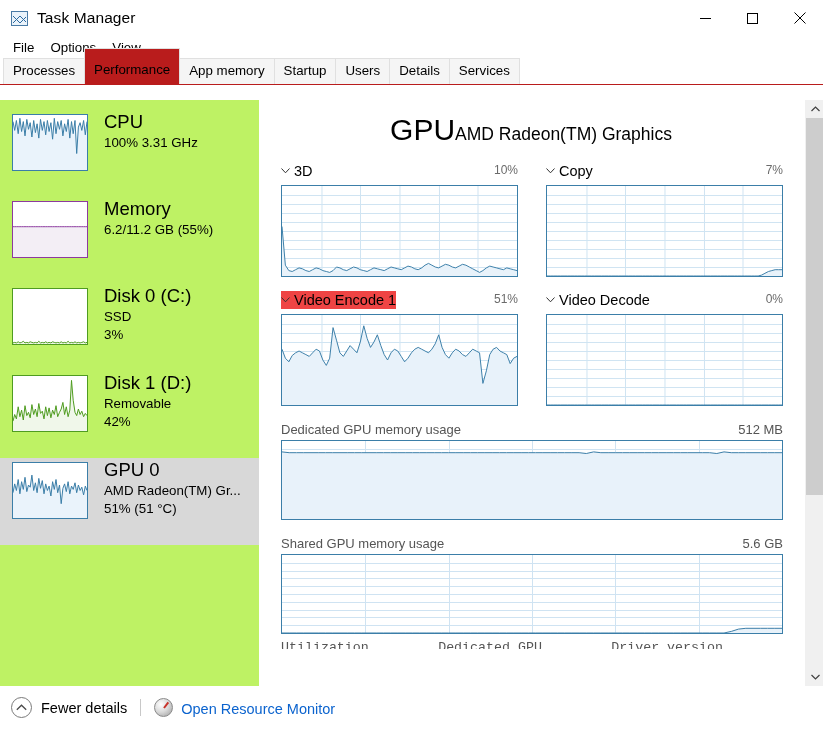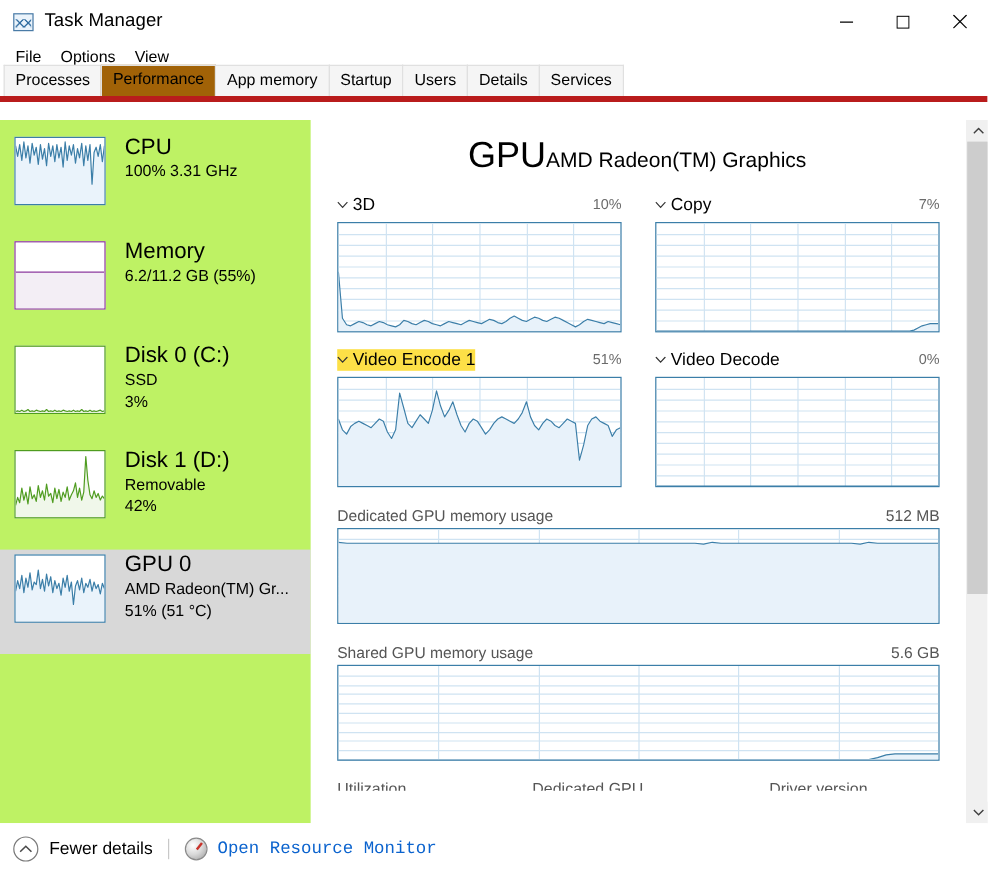--- a/index.html
+++ b/index.html
@@ -53,39 +53,39 @@
     height: 22px; display:flex; align-items:center;
     padding-left: 5px; font-size: 13.3px; color:#000;
   }
   .menuitem { padding: 1px 8px; cursor: default; }
 
   
   .tabstrip {
     height: 27px;
     display:flex; align-items:flex-end;
     padding-left: 3px;
-    border-bottom: 5px solid #b91c1c;
+    border-bottom: 1px solid #b91c1c;
     background:#ffffff;
   }
   .tab {
     font-size: 13.3px;
     padding: 4px 9px 5px 9px;
     border: 1px solid #e0e0e0;
     border-bottom: none;
     background: #f5f5f5;
     margin-right: -1px;
     color:#000;
     cursor: default;
     line-height: 16px;
     position: relative;
   }
   .tab.active {
-    background:#a16207;
+    background:#b91c1c;
     z-index: 2;
-    padding-top: 3px;
+    padding-top: 13px;
     padding-bottom: 6px;
     margin-top: -1px;
   }
 
   
   .content {
     position:absolute;
     top: 100px; left:0; right:0; bottom: 43px;
     display:flex;
   }
@@ -137,21 +137,21 @@
   .gpu-model { font-size: 17.5px; color:#000; }
 
   .row2 { display:flex; gap: 28px; margin-top: 14px; }
   .cell { flex: 1; min-width:0; }
 
   .graph-head {
     display:flex; align-items:baseline; justify-content:space-between;
     height: 20px; margin-bottom: 3px;
   }
   .gh-left { display:flex; align-items:center; gap:4px; }
-  .gh-left.sel { background:#fde047; }
+  .gh-left.sel { background:#ef4444; }
   .chev { display:block; }
   .gh-label { font-size: 14.5px; color:#000; line-height:18px; }
   .gh-pct { font-size: 12px; color:#6b6b6b; }
 
   .graph {
     border: 1px solid #3b7ea8;
     background: #ffffff;
     position: relative;
     overflow: hidden;
   }
@@ -162,25 +162,26 @@
 
   .memsec { margin-top: 16px; }
   .mem-head {
     display:flex; justify-content:space-between; align-items:baseline;
     margin-bottom: 3px;
   }
   .mem-label { font-size: 13px; color:#555; }
   .mem-val { font-size: 13px; color:#555; }
 
   .bottomstub {
-    margin-top: 16px;
+    margin-top: 6px;
     display:flex; justify-content:space-between;
     font-size: 13.3px; color:#555;
     height: 9px; overflow:hidden;
     padding-right: 60px;
+    font-family: Liberation Mono, monospace;
   }
 
   
   .scrollbar {
     position:absolute; right:0; top: 100px; bottom: 43px;
     width: 18px; background:#f0f0f0;
     border-left: 1px solid #f0f0f0;
   }
   .sb-btn {
     height: 18px; width:18px;
@@ -203,21 +204,21 @@
   }
   .fewer { display:flex; align-items:center; gap:9px; cursor:default; }
   .circ-chev {
     width:21px; height:21px; border-radius:50%;
     border:1px solid #7a7a7a;
     display:flex; align-items:center; justify-content:center;
     flex:none;
   }
   .fewer-label { font-size:14.5px; color:#000; }
   .fdivider { width:1px; height:17px; background:#c8c8c8; margin: 0 13px; }
-  .resmon { display:flex; align-items:center; gap:8px; cursor:default;font-family:Liberation Mono, monospace; }
+  .resmon { display:flex; align-items:flex-end; gap:8px; cursor:default; }
   .resmon-icon {
     width:19px; height:19px; border-radius:50%;
     background: radial-gradient(circle at 35% 32%, #ffffff 0%, #d9d9d9 48%, #9a9a9a 100%);
     border:1px solid #8a8a8a;
     position:relative; flex:none;
   }
   .resmon-icon::after{
     content:""; position:absolute; left:50%; top:50%;
     width:2px; height:7px; background:#c8322a;
     transform-origin: 50% 100%;

